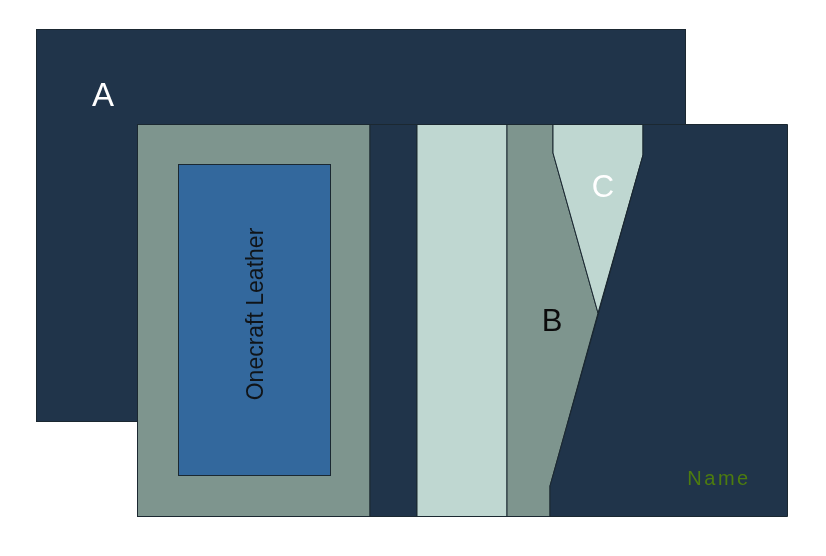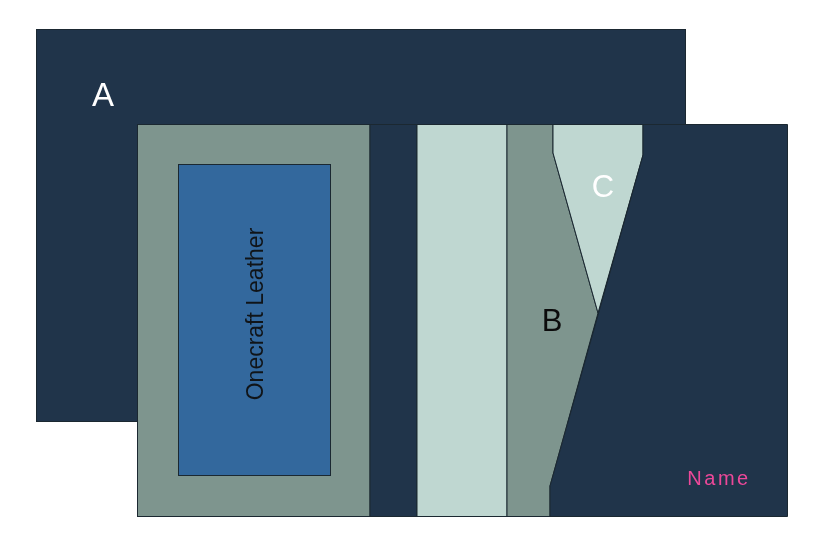--- a/index.html
+++ b/index.html
@@ -73,21 +73,21 @@
     left: 466px;
     top: 62px;
     transform: translate(-50%, -50%);
     color: #ffffff;
     font-size: 31px;
   }
   .label-name {
     left: 582px;
     top: 354px;
     transform: translate(-50%, -50%);
-    color: #ec4899;
+    color: #4d7c0f;
     font-size: 20px;
     letter-spacing: 2.5px;
   }
 </style>
 </head>
 <body>
 
 <div class="canvas">
 
   <div class="panel-back">

